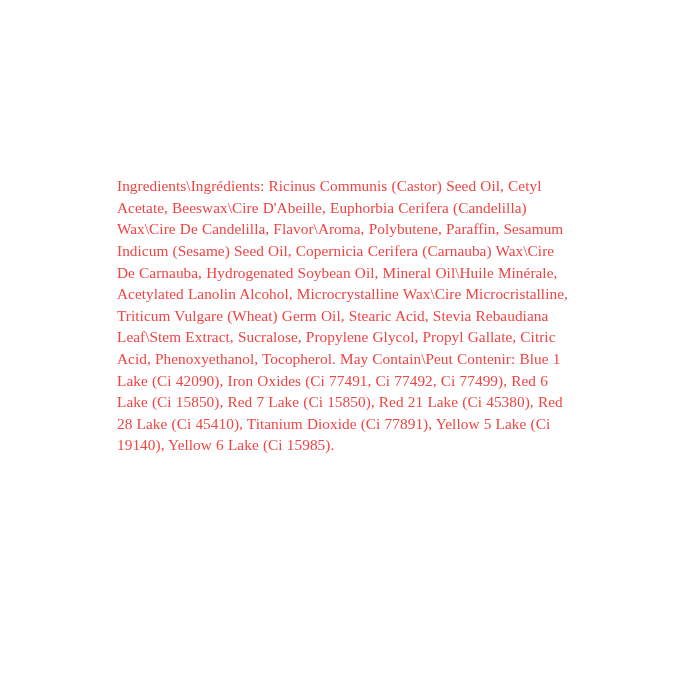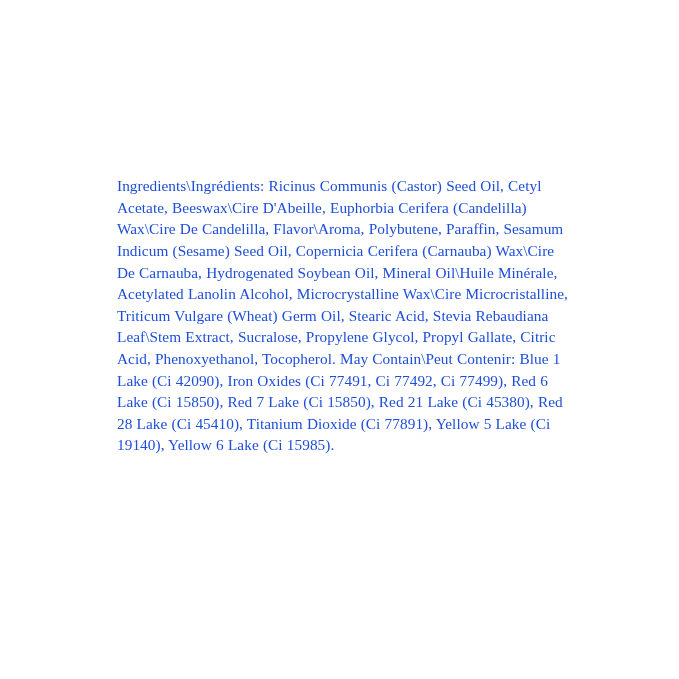--- a/index.html
+++ b/index.html
@@ -22,21 +22,21 @@
   .ingredients-block {
     position: absolute;
     left: 117px;
     top: 160px;
     width: 452px;
   }
   .ingredients-text {
     font-family: "Liberation Serif", serif;
     font-size: 15.3px;
     line-height: 21.6px;
-    color: #1d4ed8;
+    color: #ef4444;
     text-align: left;
     white-space: pre-wrap;
     word-spacing: 0.3px;
     letter-spacing: 0.05px;
   }
 </style>
 </head>
 <body>
 
 <div class="page">

